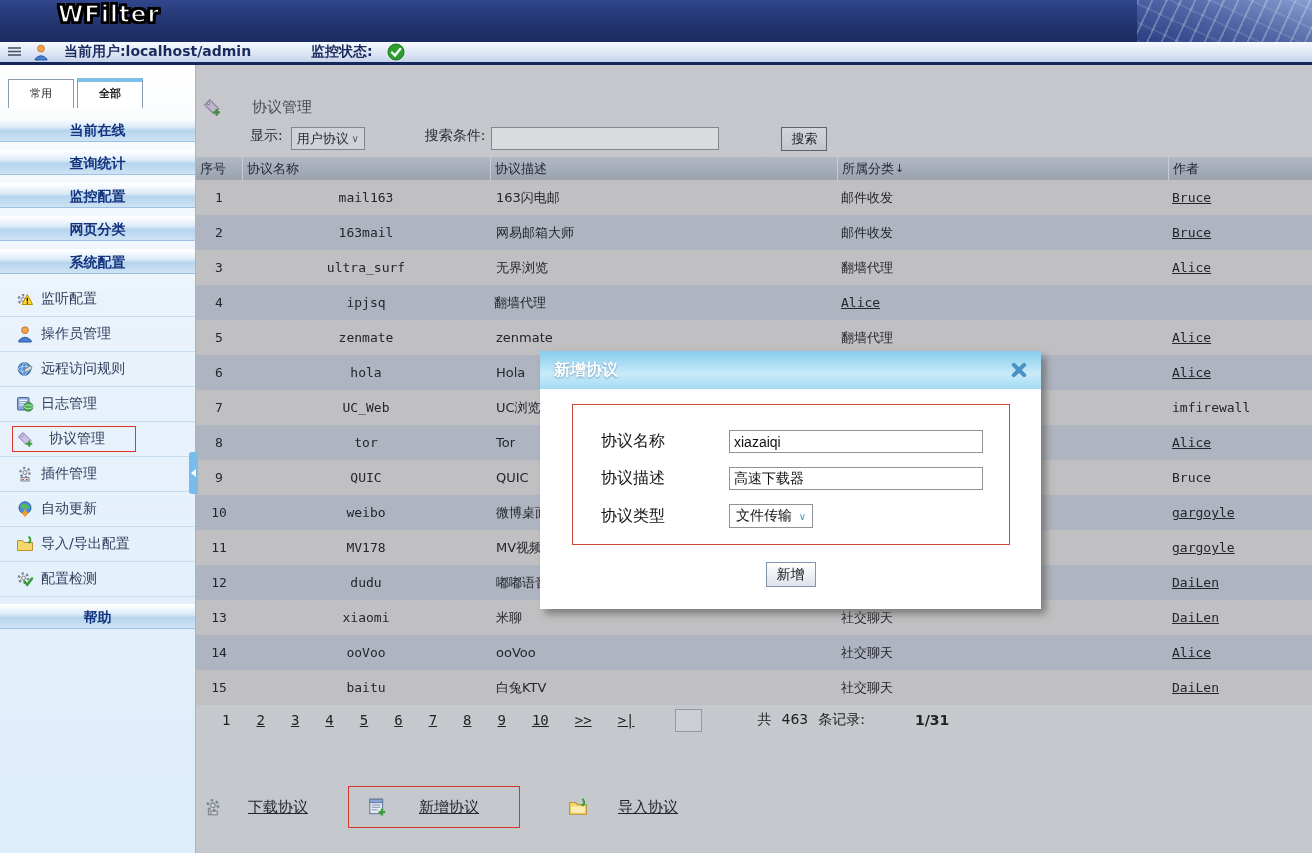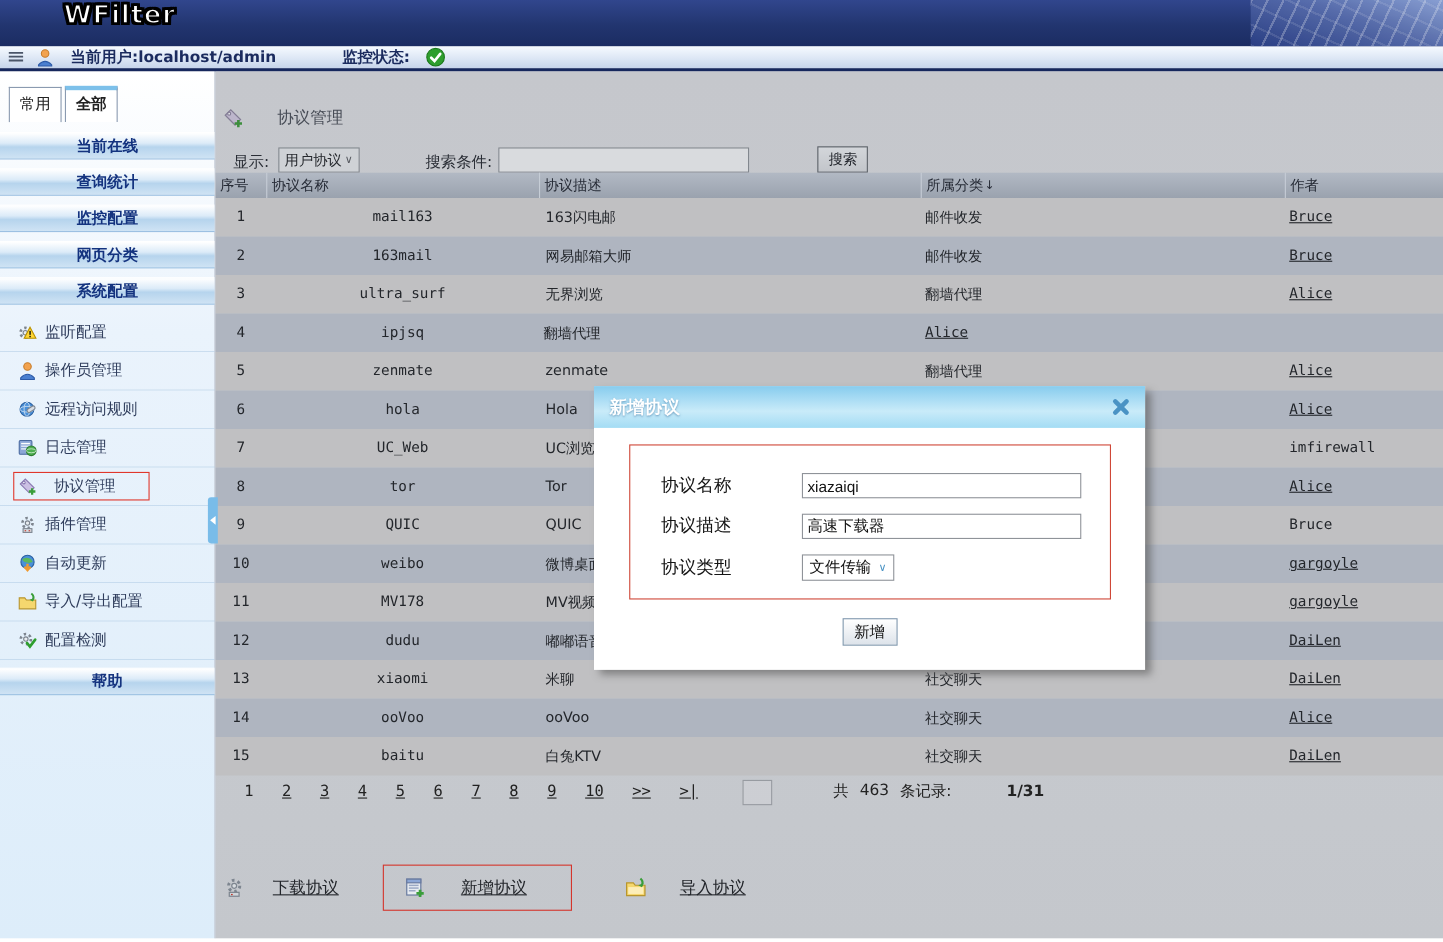--- a/index.html
+++ b/index.html
@@ -23,41 +23,41 @@
              font-size:14px; font-weight:bold; color:#1b2b5e; }
   .userbar .gap-s { width:8px; } .userbar .gap-l { width:60px; } .userbar .gap-m { width:14px; }
 
   
   .content-row { display:flex; height:788px; }
 
   
   .sidebar { width:196px; flex:0 0 196px; position:relative; border-right:1px solid #a9b4c4;
              background:linear-gradient(180deg,#ffffff 0%,#eaf3fc 30%,#ddedfa 100%); }
   .tabs { display:flex; gap:3px; padding:13px 0 0 8px; align-items:flex-end; }
-  .tab { border:1px solid #8a9ab0; border-bottom:none; background:#fff; padding:6px 9px 7px; font-size:14px; color:#222; }
+  .tab { border:1px solid #8a9ab0; border-bottom:none; background:#fff; padding:6px 21px 7px; font-size:11px; color:#222; }
   .tab.active { border-top:4px solid #7cc0ea; font-weight:bold; padding-top:4px; }
   .group-btn { height:25px; margin:8px 0; line-height:24px; text-align:center; font-size:14px; font-weight:bold; color:#14337f;
                background:linear-gradient(180deg,#ffffff 0%,#dcebf8 40%,#b6d4ed 55%,#cfe3f4 100%);
                border-top:1px solid #fff; border-bottom:1px solid #9cc0e2; cursor:pointer; }
   .group-btn.first { margin-top:9px; }
   .side-item { height:35px; display:flex; align-items:center; padding-left:16px; gap:7px;
                border-bottom:1px solid rgba(165,195,225,.45); cursor:pointer; }
   .side-item .label { font-size:14px; color:#2f3d5c; }
   .redbox-wrap { display:flex; align-items:center; gap:15px; border:1px solid #e0372c; padding:3px 30px 3px 3px; margin-left:-4px; }
   .help-btn { margin-top:7px; }
   .collapse-handle { position:absolute; left:189px; top:452px; width:9px; height:42px; background:#79bce9;
                      border-radius:3px 0 0 3px; display:flex; align-items:center; justify-content:center; cursor:pointer; z-index:5; }
   .collapse-handle i { width:0; height:0; border-top:4px solid transparent; border-bottom:4px solid transparent; border-right:5px solid #fff; }
 
   
   .main { flex:1; position:relative; background:linear-gradient(180deg,#c5c7cc 0%,#c7cacf 60%,#c4c7cc 100%); }
   .page-title-row { position:absolute; top:32px; left:6px; display:flex; align-items:center; gap:30px; }
   .page-title { font-size:15px; color:#484d57; }
 
-  .filter-row { position:absolute; top:62px; left:0; right:0; height:30px; display:flex; align-items:flex-end; font-size:14px; color:#2a2e36; }
+  .filter-row { position:absolute; top:62px; left:0; right:0; height:30px; display:flex; align-items:flex-start; font-size:14px; color:#2a2e36;padding-left:38px; }
   .filter-row .lbl { margin-left:16px; }
   .fake-select { margin-left:8px; width:74px; height:23px; border:1px solid #82878e; background:#cfd2d6; display:flex;
                  align-items:center; justify-content:space-between; padding:0 5px; font-size:13px; color:#26292e; cursor:pointer; }
   .fake-select .chev { font-size:10px; color:#55585e; }
   .filter-row .lbl2 { margin-left:60px; }
   .search-input { margin-left:6px; width:228px; height:23px; border:1px solid #82878e; background:#d9dbde; padding:0 4px; font-size:13px; color:#222; }
   .search-btn { margin-left:62px; width:46px; height:24px; border:1px solid #5d6269; background:linear-gradient(#d3d6da,#c2c5ca);
                 font-size:13px; color:#1d2027; cursor:pointer; font-family:inherit; }
 
   

